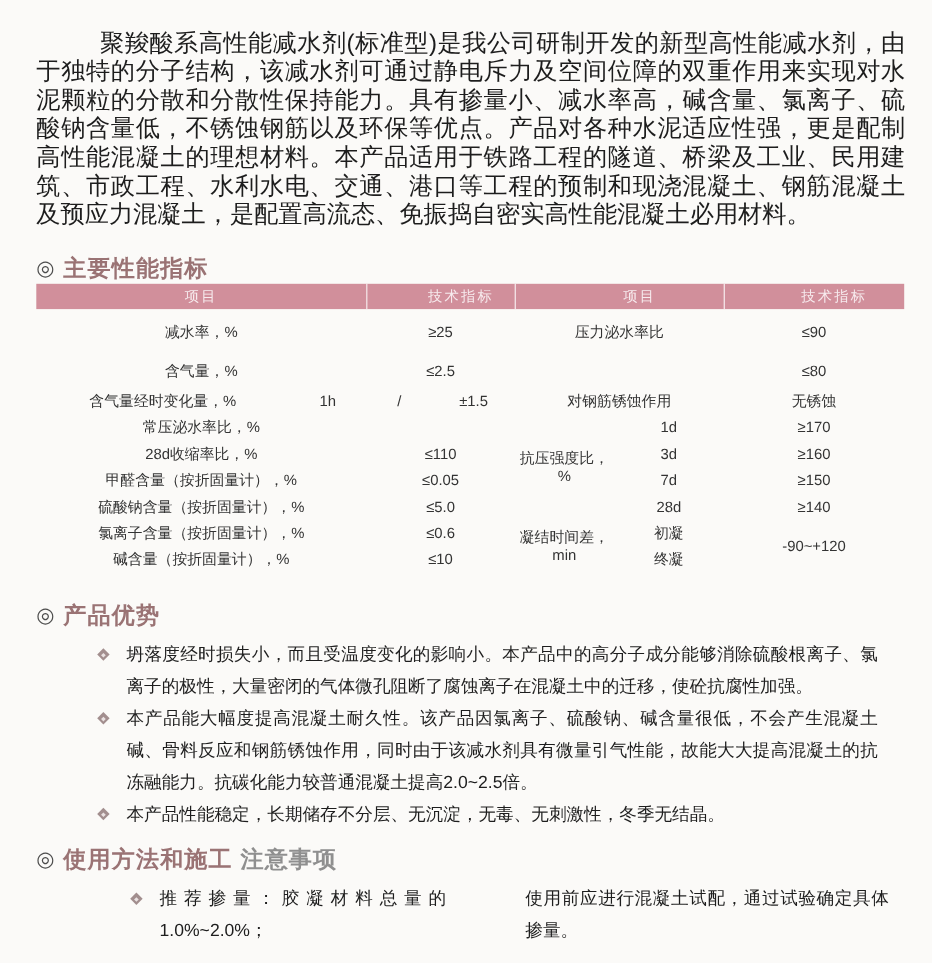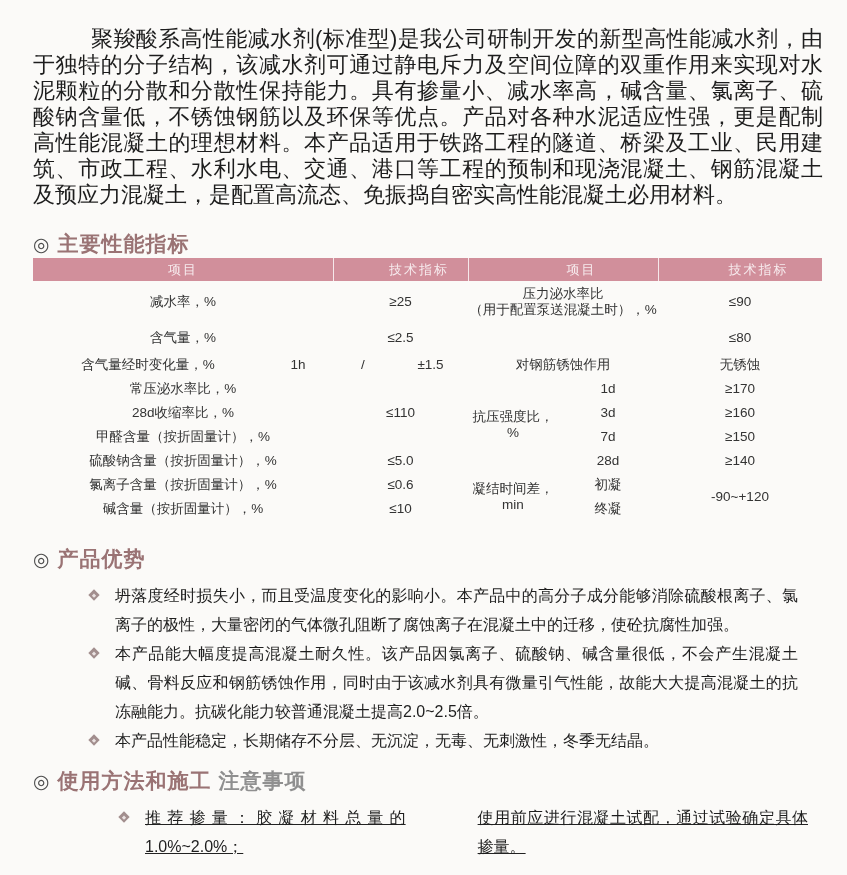--- a/index.html
+++ b/index.html
@@ -58,21 +58,21 @@
   .diamond {
     position: absolute; left: 2px; top: 10px;
     width: 8px; height: 8px; transform: rotate(45deg);
     background: #a28e8e;
   }
   .diamond::after {
     content: ""; position: absolute; inset: 2.5px;
     background: #eae2e2;
   }
   .advantages-list { margin: 8px 14px 0 55px; width: 710px; }
-  .indent-list { margin: 8px 0 0 85px; width: 690px; text-decoration: underline; }
+  .indent-list { margin: 8px 0 0 85px; width: 690px; }
   .dosage-line { display: flex; gap: 72px; }
 
   .mt-h1 { margin-top: 22px; }
   .mt-h2 { margin-top: 24px; }
   .mt-h3 { margin-top: 12px; }
   .mt-h4 { margin-top: 16px; }
 </style>
 </head>
 <body>
 
@@ -89,39 +89,39 @@
 
     <div class="td th" style="grid-area:1/1/2/3">项目</div>
     <div class="td th divided" style="grid-area:1/3/2/5">技术指标</div>
     <div class="td th divided" style="grid-area:1/5/2/7">项目</div>
     <div class="td th divided" style="grid-area:1/7/2/8">技术指标</div>
 
     <div class="td" style="grid-area:2/1/3/3">减水率，%</div>
     <div class="td" style="grid-area:2/3/3/5">≥25</div>
     <div class="td" style="grid-area:2/5/3/7">
       <div>压力泌水率比</div>
-      <div>（用于配置泵送混凝土时），%</div>
     </div>
     <div class="td" style="grid-area:2/7/3/8">≤90</div>
 
     <div class="td" style="grid-area:3/1/4/3">含气量，%</div>
     <div class="td" style="grid-area:3/3/4/5">≤2.5</div>
     <div class="td" style="grid-area:3/7/4/8">≤80</div>
 
     <div class="td" style="grid-area:4/1/5/2">含气量经时变化量，%</div>
     <div class="td" style="grid-area:4/2/5/3">1h</div>
     <div class="td" style="grid-area:4/3/5/4">/</div>
     <div class="td" style="grid-area:4/4/5/5">±1.5</div>
     <div class="td" style="grid-area:4/5/5/7">对钢筋锈蚀作用</div>
     <div class="td" style="grid-area:4/7/5/8">无锈蚀</div>
 
     <div class="td" style="grid-area:5/1/6/3">常压泌水率比，%</div>
     <div class="td" style="grid-area:6/1/7/3">28d收缩率比，%</div>
     <div class="td" style="grid-area:6/3/7/5">≤110</div>
     <div class="td" style="grid-area:7/1/8/3">甲醛含量（按折固量计），%</div>
+    <div class="td" style="grid-area:7/3/8/5">≤0.05</div>
     <div class="td" style="grid-area:8/1/9/3">硫酸钠含量（按折固量计），%</div>
     <div class="td" style="grid-area:8/3/9/5">≤5.0</div>
 
     <div class="td" style="grid-area:5/5/9/6">抗压强度比，%</div>
     <div class="td" style="grid-area:5/6/6/7">1d</div>
     <div class="td" style="grid-area:5/7/6/8">≥170</div>
     <div class="td" style="grid-area:6/6/7/7">3d</div>
     <div class="td" style="grid-area:6/7/7/8">≥160</div>
     <div class="td" style="grid-area:7/6/8/7">7d</div>
     <div class="td" style="grid-area:7/7/8/8">≥150</div>

